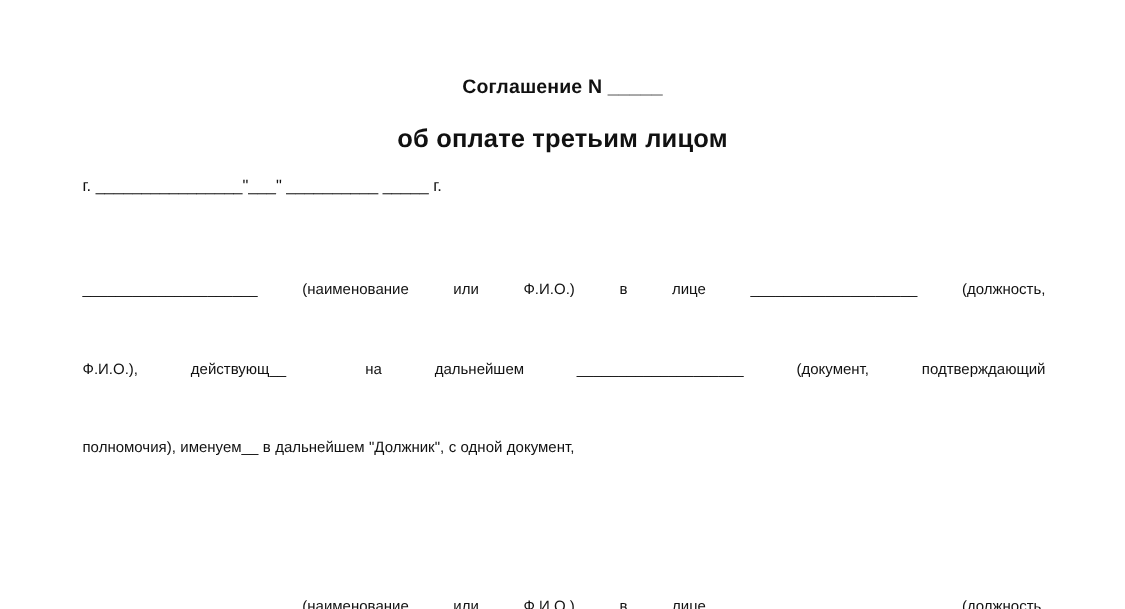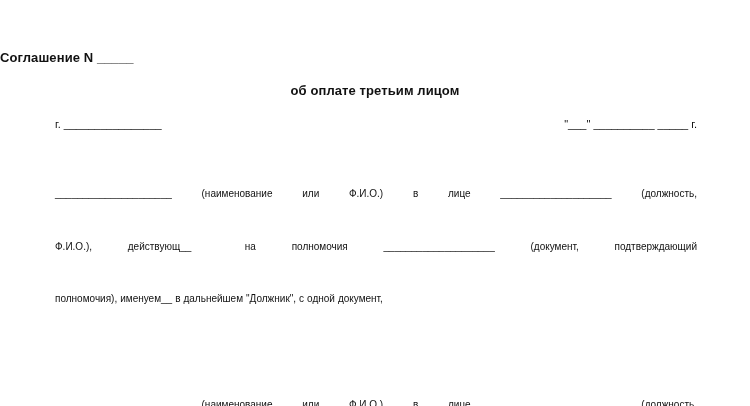--- a/index.html
+++ b/index.html
@@ -20,45 +20,44 @@
     overflow: hidden;
     box-sizing: border-box;
   }
 
   
   .doc-title {
     position: absolute;
     left: 0;
     top: 50px;
     width: 750px;
-    text-align: left;
+    text-align: center;
     font-size: 13px;
     font-weight: bold;
     letter-spacing: .1px;
     white-space: pre;
   }
   .doc-subtitle {
     position: absolute;
     left: 0;
     top: 83px;
     width: 750px;
     text-align: center;
-    font-size: 13px;
+    font-size: 17px;
     font-weight: bold;
     letter-spacing: .1px;
   }
 
   
   .placedate-row {
     position: absolute;
     left: 55px;
     top: 118px;
     width: 642px;
     display: flex;
-    justify-content: space-between;
     align-items: baseline;
     font-size: 11px;
   }
   .place, .datestamp { white-space: pre; }
 
   
   .body-wrap {
     position: absolute;
     left: 55px;
     top: 150px;
@@ -90,21 +89,21 @@
 
   <div class="placedate-row">
     <span class="place">г. ________________</span>
     <span class="datestamp">"___" __________ _____ г.</span>
   </div>
 
   <div class="body-wrap">
 
     <div class="para block">
       <div class="l1">_____________________ (наименование или Ф.И.О.) в лице ____________________ (должность,</div>
-      <div class="l2">Ф.И.О.),  действующ__   на  полномочия  ____________________  (документ,  подтверждающий</div>
+      <div class="l2">Ф.И.О.),  действующ__   на  дальнейшем  ____________________  (документ,  подтверждающий</div>
       <div class="l3">полномочия), именуем__ в дальнейшем "Должник", с одной документ,</div>
     </div>
 
     <div class="spacer-10"></div>
 
     <div class="para block">
       <div class="l1">_____________________  (наименование  или  Ф.И.О.)  в  лице  ____________________  (должность,</div>
       
       
     </div>

